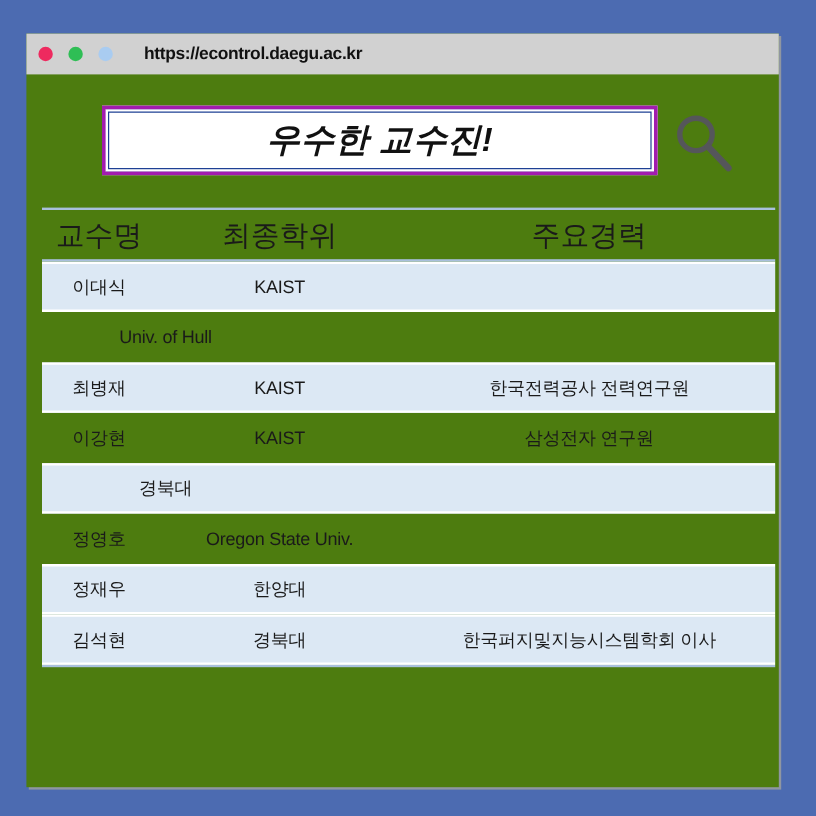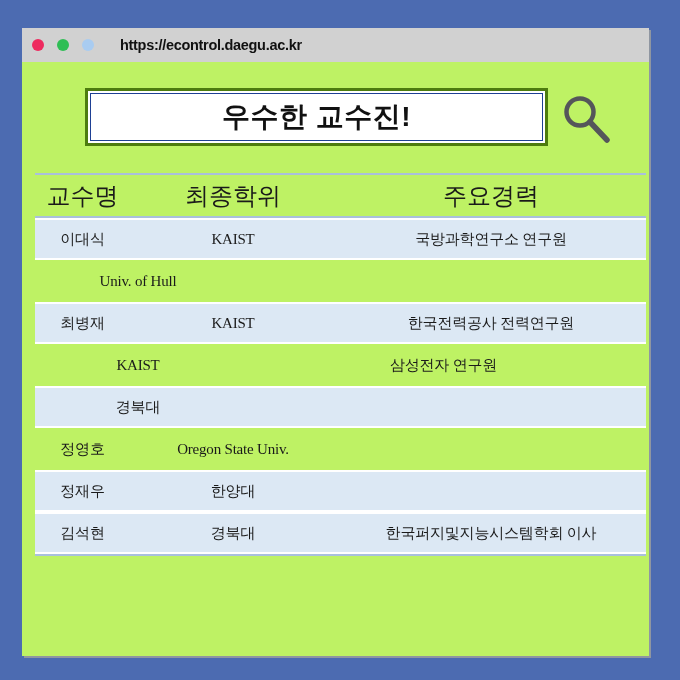--- a/index.html
+++ b/index.html
@@ -7,21 +7,21 @@
   .frame {
     position: relative;
     width: 680px; height: 680px;
     background: #4c6bb1;
     font-family: "Liberation Sans", sans-serif;
   }
   .window {
     position: absolute;
     left: 22px; top: 28px;
     width: 627px; height: 628px;
-    background: #bef264;
+    background: #4d7c0f;
     box-shadow: 2px 2px 0 #8f96a1;
   }
   .titlebar {
     position: absolute;
     left: 0; top: 0; right: 0;
     height: 34px;
     background: #d1d1d1;
     display: flex;
     align-items: center;
     padding-left: 10px;
@@ -37,44 +37,45 @@
     font-size: 14.5px;
     font-weight: bold;
     letter-spacing: -0.3px;
     color: #111111;
     white-space: nowrap;
   }
   .search-box {
     position: absolute;
     left: 63px; top: 60px;
     width: 463px; height: 58px;
-    border: 3px solid #4d7c0f;
+    border: 3px solid #a21caf;
     box-shadow: inset 0 0 0 2px #ffffff, inset 0 0 0 3px #1e4094;
     display: flex;
     align-items: center;
     justify-content: center;
     background: #ffffff;
+    font-style: italic;
   }
   .search-text {
     font-size: 28px;
     font-weight: bold;
     color: #111111;
     letter-spacing: 0.5px;
   }
   .magnifier {
     position: absolute;
     left: 534px; top: 56px;
     width: 58px; height: 62px;
   }
   .table {
     position: absolute;
     left: 13px; top: 145px;
     width: 611px;
     border-bottom: 2px solid #a9c0dc;
-    font-family: Liberation Serif, serif;
+    font-family: Liberation Sans, sans-serif;
     color: #1a1a1a;
   }
   .thead {
     height: 45px;
     border-top: 2px solid #a9c0dc;
     border-bottom: 2px solid #a9c0dc;
     display: flex;
     align-items: center;
     font-size: 24px;
   }
@@ -123,34 +124,34 @@
     <div class="table">
       <div class="thead">
         <div class="cell c0">교수명</div>
         <div class="cell c1">최종학위</div>
         <div class="cell c2">주요경력</div>
       </div>
       <div>
   <div class="trow shaded">
     <div class="cell c0">이대식</div>
     <div class="cell c1">KAIST</div>
-    <div class="cell c2">국방과학연구소 연구원</div>
   </div>
 
   <div class="trow">
     <div class="cell c1">Univ. of Hull</div>
   </div>
 
   <div class="trow shaded">
     <div class="cell c0">최병재</div>
     <div class="cell c1">KAIST</div>
     <div class="cell c2">한국전력공사 전력연구원</div>
   </div>
 
   <div class="trow">
+    <div class="cell c0">이강현</div>
     <div class="cell c1">KAIST</div>
     <div class="cell c2">삼성전자 연구원</div>
   </div>
 
   <div class="trow shaded">
     <div class="cell c1">경북대</div>
   </div>
 
   <div class="trow">
     <div class="cell c0">정영호</div>

